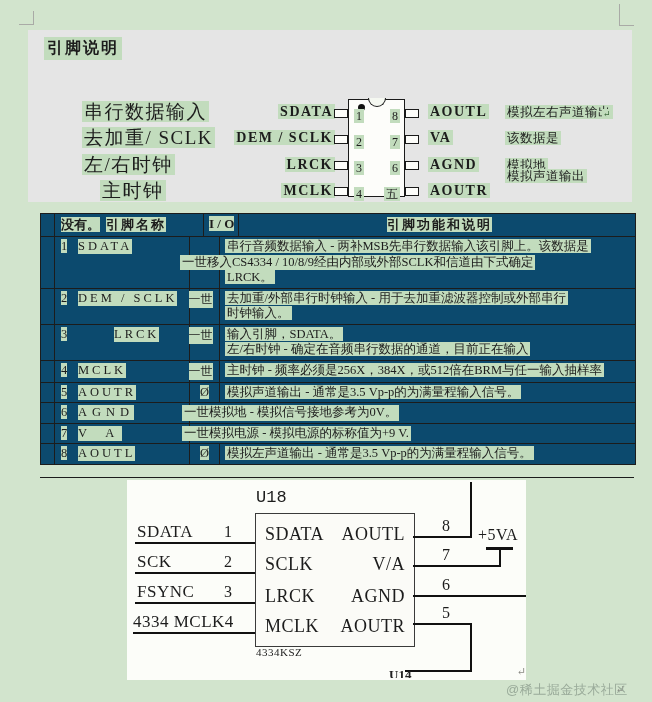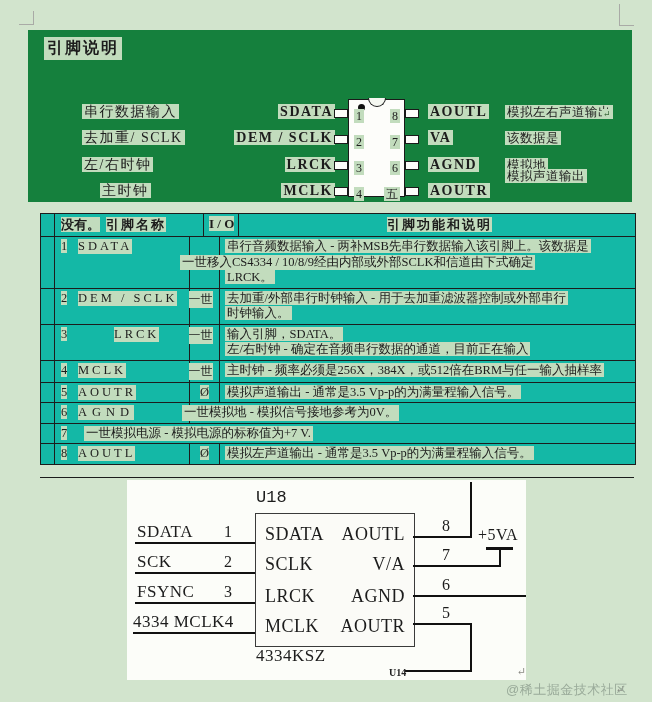--- a/index.html
+++ b/index.html
@@ -4,37 +4,37 @@
 <style>
   html,body{margin:0;padding:0;}
   .page{position:relative;width:652px;height:702px;background:#d2e4cd;overflow:hidden;
         font-family:"Liberation Serif","DejaVu Serif",serif;color:#1c1c1c;}
   .abs{position:absolute;}
   .hl{background:#c2dcbd;}
   
   .mark-tl{left:19px;top:11px;width:14px;height:13px;border-right:1.5px solid #a9aaa6;border-bottom:1.5px solid #a9aaa6;}
   .mark-tr{left:619px;top:4px;width:14px;height:21px;border-left:1.5px solid #a9aaa6;border-bottom:1.5px solid #a9aaa6;}
   
-  .top-panel{left:28px;top:30px;width:604px;height:172px;background:#15803d;}
+  .top-panel{left:28px;top:30px;width:604px;height:172px;background:#e5e5e5;}
   .doc-title{left:16px;top:7px;font-size:16px;font-weight:bold;letter-spacing:2px;padding:1px 3px;}
-  .pd-row-zh{font-size:14px;letter-spacing:1.5px;line-height:19px;padding:0 2px;}
+  .pd-row-zh{font-size:19px;letter-spacing:1.5px;line-height:19px;padding:0 2px;}
   .pd-pin{font-size:14px;font-weight:bold;letter-spacing:1.5px;line-height:19px;padding:0 2px;white-space:nowrap;}
   .pd-name-box{width:137px;text-align:right;}
   .pd-right-zh{font-size:12.5px;letter-spacing:0.5px;line-height:19px;padding:0 2px;}
   
   .ic{left:320px;top:69px;width:55px;height:96px;border:1.6px solid #1a1a1a;background:#fdfdfa;}
   .ic-notch{left:50%;top:-1.6px;transform:translateX(-50%);width:16px;height:8px;background:#f5f8f1;
             border:1.6px solid #1a1a1a;border-top:none;border-radius:0 0 16px 16px;}
   .ic-dot{left:9px;top:4px;width:7px;height:7px;border-radius:50%;background:#111;}
   .stub{width:12px;height:7px;border:1.4px solid #1a1a1a;background:#fdfdfa;}
   .stub-l{left:-15px;} .stub-r{right:-15px;}
   .ic-num{font-size:12px;line-height:14px;padding:0 2px;}
   .para-mark{font-size:9px;color:#3f6b3f;line-height:11px;padding:0 1px;}
   
-  .ptable{left:40px;top:213px;width:594px;border:1.6px solid #1c1c1c;background:#14b8a6;font-size:12.5px;}
+  .ptable{left:40px;top:213px;width:594px;border:1.6px solid #1c1c1c;background:#0c4a6e;font-size:12.5px;}
   .trow{display:flex;position:relative;align-items:stretch;}
   .trow + .trow{border-top:1.3px solid #1c1c1c;}
   .c-lead{width:13px;border-right:1.3px solid #1c1c1c;flex:none;}
   .c-no{width:31px;flex:none;padding:2px 0 2px 6px;}
   .c-name{width:97px;flex:none;border-right:1.3px solid #1c1c1c;padding:2px 0;}
   .c-io{width:29px;flex:none;border-right:1.3px solid #1c1c1c;padding:2px 0;text-align:center;}
   .c-desc{flex:1;padding:2px 0 2px 5px;min-width:0;}
   .c-desc-merged{flex:1;padding:2px 0;min-width:0;}
   .thead{font-weight:bold;font-size:13px;}
   .thead .c-no{border-right:none;white-space:nowrap;}
@@ -48,28 +48,28 @@
   .io-yishi{display:inline-block;margin-left:-8px;font-size:12px;}
   .dline{line-height:15.5px;white-space:nowrap;}
   .dline .hl{padding:0 2px;}
   .jut{display:inline-block;margin-left:-45px;text-align:center;}
   .merged-pull{display:inline-block;margin-left:-8px;}
   .tbl-underline{left:40px;top:477px;width:594px;border-top:1.6px solid #1c1c1c;}
   
   .sch-panel{left:127px;top:480px;width:399px;height:200px;background:#fcfdf9;}
   .sch-box{left:128px;top:33px;width:158px;height:132px;border:1.6px solid #3a3a3a;background:#fbfbf7;}
   .sch-ref{left:129px;top:8px;font-size:17px;font-family:Liberation Mono, monospace;}
-  .sch-part{left:129px;top:166px;font-size:17px;letter-spacing:0.5px;}
+  .sch-part{left:129px;top:166px;font-size:11px;letter-spacing:0.5px;}
   .box-lbl{font-size:18px;letter-spacing:0.5px;line-height:22px;}
   .net-lbl{font-size:17px;letter-spacing:0.5px;line-height:20px;white-space:nowrap;}
   .pin-num{font-size:16px;line-height:20px;}
   .wire-h{height:2px;background:#111;}
   .wire-v{width:2px;background:#111;}
   .pwr-lbl{font-size:16px;letter-spacing:0.5px;}
-  .frag{left:262px;top:187px;width:32px;height:11px;overflow:hidden;font-size:10px;font-weight:bold;color:#222;}
+  .frag{left:262px;top:187px;width:32px;height:11px;overflow:hidden;font-size:13px;font-weight:bold;color:#222;}
   .pilcrow{font-size:11px;color:#8b8b85;}
   .watermark{left:506px;top:681px;font-size:13px;color:#9aab9a;
              font-family:"Liberation Sans","DejaVu Sans",sans-serif;letter-spacing:0.5px;}
 </style>
 </head>
 <body>
 
 <div class="page">
 
   <div class="abs mark-tl"></div>
@@ -191,22 +191,23 @@
       <div class="c-no"><span class="no-span hl">6</span></div>
       <div class="c-name"><span class="name-span hl">AGND</span></div>
       <div class="c-desc-merged">
         <div class="dline"><span class="hl merged-pull">一世模拟地 - 模拟信号接地参考为0V。</span></div>
       </div>
     </div>
 
     <div class="trow">
       <div class="c-lead"></div>
       <div class="c-no"><span class="no-span hl">7</span></div>
+      <div class="c-name"><span class="name-span hl">V A</span></div>
       <div class="c-desc-merged">
-        <div class="dline"><span class="hl merged-pull">一世模拟电源 - 模拟电源的标称值为+7 V.</span></div>
+        <div class="dline"><span class="hl merged-pull">一世模拟电源 - 模拟电源的标称值为+9 V.</span></div>
       </div>
     </div>
 
     <div class="trow">
       <div class="c-lead"></div>
       <div class="c-no"><span class="no-span hl">8</span></div>
       <div class="c-name"><span class="name-span hl">AOUTL</span></div>
       <div class="c-io"><span class="hl">Ø</span></div>
       <div class="c-desc">
         <div class="dline"><span class="hl">模拟左声道输出 - 通常是3.5 Vp-p的为满量程输入信号。</span></div>

